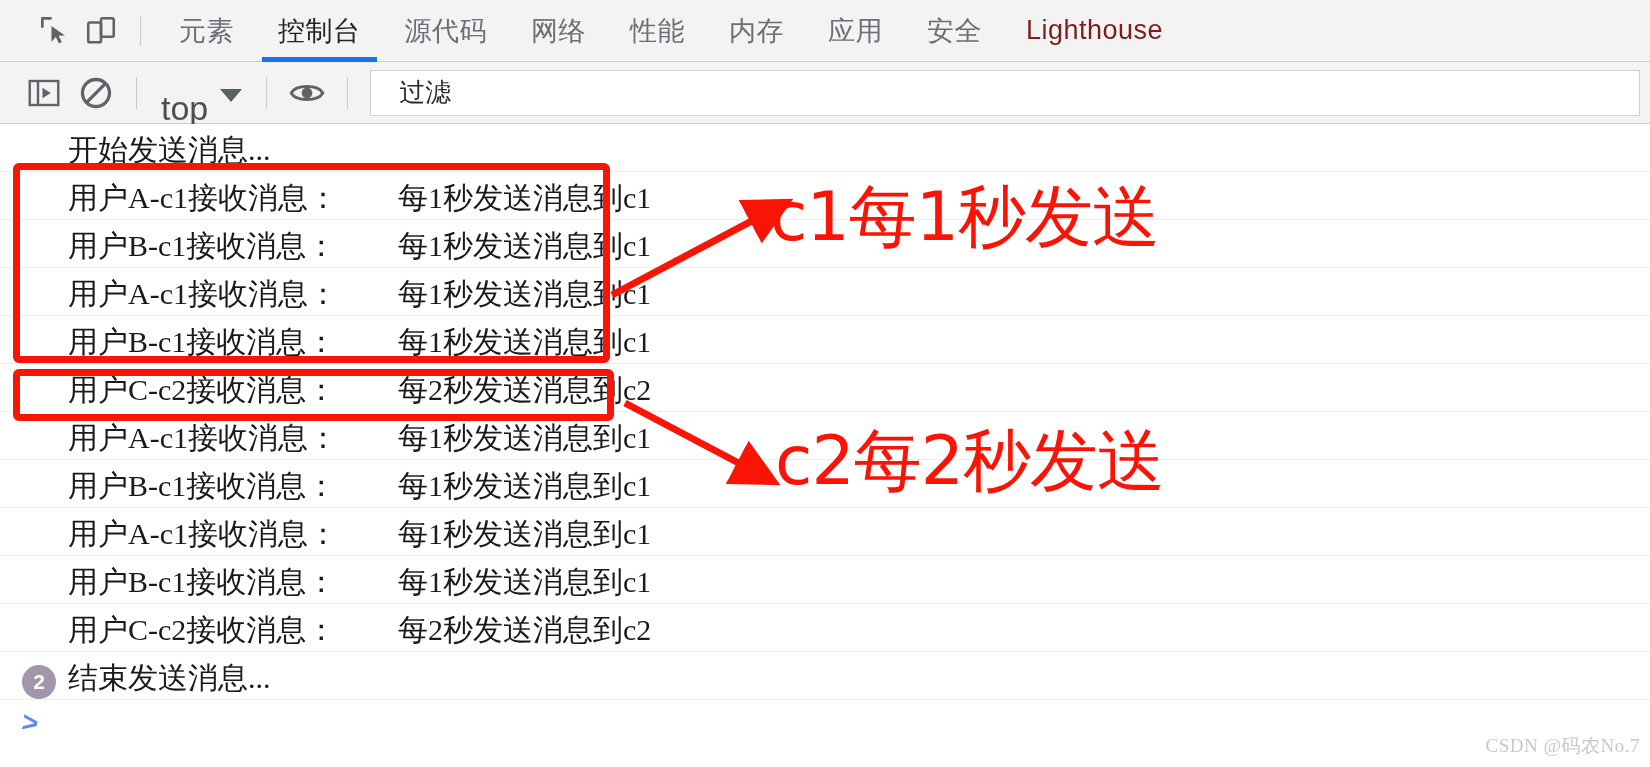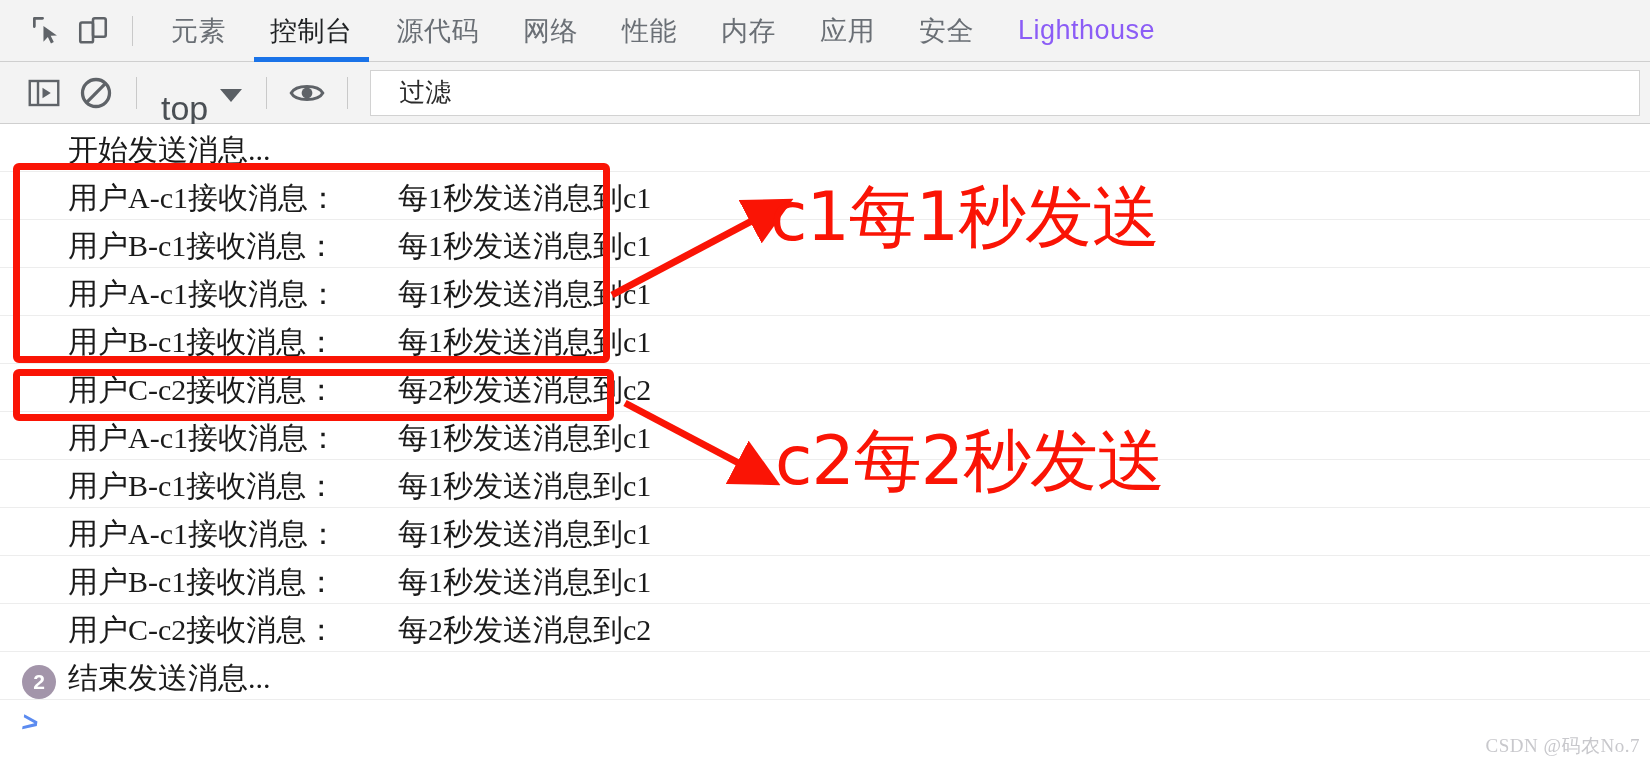--- a/index.html
+++ b/index.html
@@ -13,21 +13,21 @@
   #app { position: relative; width: 1650px; height: 767px; background:#fff; }
 
   
   .tabbar {
     position: relative;
     height: 62px;
     background: #f3f3f3;
     border-bottom: 1px solid #cfcfcf;
     display: flex;
     align-items: center;
-    padding-left: 24px;
+    padding-left: 32px;
   }
   .tb-icon {
     width: 46px; height: 46px;
     display: flex; align-items: center; justify-content: center;
     color: #5f6368;
     cursor: pointer;
   }
   .tb-icon svg { display:block; }
   .tb-sep {
     width: 1px; height: 30px;
@@ -45,21 +45,21 @@
     letter-spacing: 0.5px;
   }
   .tab.active { color: #1f2123; }
   .tab.active::after {
     content: "";
     position: absolute;
     left: 6px; right: 6px; bottom: 0;
     height: 5px;
     background: #1a73e8;
   }
-  .tab.latin { font-size: 27px; color: #8b5cf6; }
+  .tab.latin { font-size: 27px; color: #7f1d1d; }
 
   
   .filterbar {
     height: 62px;
     background: #f3f3f3;
     border-bottom: 1px solid #cfcfcf;
     display: flex;
     align-items: center;
     padding-left: 18px;
   }

